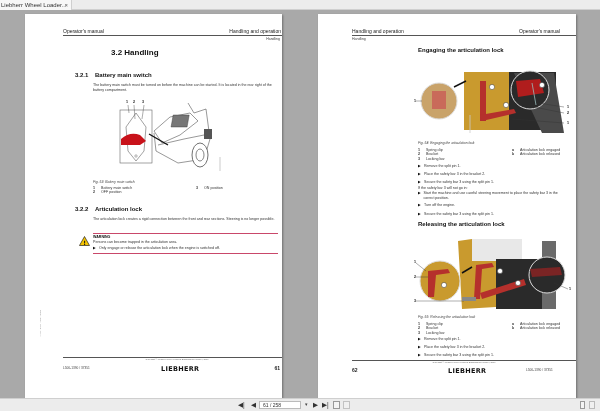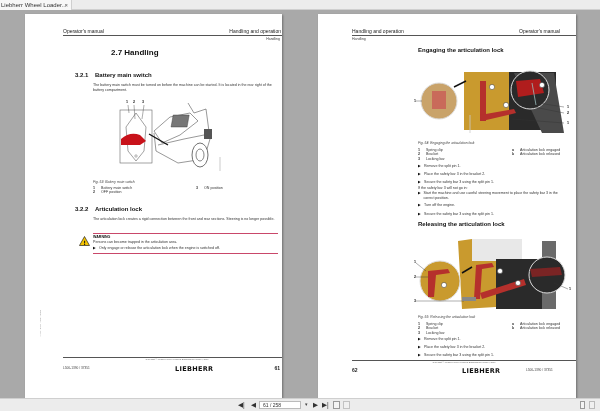--- a/index.html
+++ b/index.html
@@ -21,21 +21,21 @@
   .cap { position: absolute; font-size: 3.4px; font-style: italic; color: #444; }
   .legend { position: absolute; font-size: 3.6px; line-height: 4.3px; color: #333; }
   .legend .row { display: flex; }
   .legend .k { width: 8px; font-weight: bold; }
   .legend .v { width: 60px; }
   .step { position: absolute; font-size: 3.6px; color: #333; display: flex; }
   .step .tri { width: 6px; font-size: 3.6px; color: #111; }
   .warn-rule { position: absolute; height: 0; border-top: 0.8px solid #c9486a; }
   .foot-rule { position: absolute; top: 343px; height: 0; border-top: 0.8px solid #555; }
   .copyright { position: absolute; top: 344px; font-size: 2.2px; color: #666; text-align: center; width: 80px; line-height: 2.6px; }
-  .logo { position: absolute; top: 351px; font-weight: bold; font-size: 6.5px; letter-spacing: 0.3px; color: #111; font-family: "DejaVu Sans", sans-serif; margin-left: 14px; }
+  .logo { position: absolute; top: 351px; font-weight: bold; font-size: 6.5px; letter-spacing: 0.3px; color: #111; font-family: "DejaVu Sans", sans-serif; }
   .docnum { position: absolute; top: 352px; font-size: 3.2px; color: #444; }
   .pagenum { position: absolute; top: 351px; font-size: 5px; font-weight: bold; color: #222; }
   .sidenote { position: absolute; font-size: 2px; color: #999; writing-mode: vertical-rl; transform: rotate(180deg); }
   .statusbar { position: absolute; left: 0; top: 398px; width: 600px; height: 13px; background: #ececec; border-top: 1px solid #cfcfcf; }
   .nav-btn { position: absolute; top: 2px; font-size: 6.5px; color: #333; line-height: 8px; }
   .page-field { position: absolute; left: 259px; top: 2px; width: 42px; height: 8px; background: #fff; border: 1px solid #bbb; font-size: 5px; line-height: 6px; padding-left: 3px; color: #333; }
   .page-dd { position: absolute; left: 305px; top: 2px; font-size: 5px; color: #444; }
   .sb-icon { position: absolute; top: 2px; width: 7px; height: 8px; border: 0.8px solid #999; background: #f4f4f4; }
   svg { display: block; }
 </style>
@@ -50,21 +50,21 @@
 </div>
 
 <div class="viewer">
 
   <div class="page left">
     <div class="run-head" style="left:38px">Operator's manual</div>
     <div class="run-head" style="right:1px">Handling and operation</div>
     <div class="head-rule" style="left:38px; right:0"></div>
     <div class="sub-head" style="right:2px">Handling</div>
 
-    <div class="h1" style="left:86px; top:34px">2.7  Handling</div>
+    <div class="h1" style="left:86px; top:34px">3.2  Handling</div>
 
     <div class="h2" style="left:50px; top:58px">
       <span class="num">3.2.1</span><span>Battery main switch</span>
     </div>
     <div class="body" style="left:68px; top:69px; width:180px">The battery main switch must be turned on before the machine can be started. It is located in the rear right of the battery compartment.</div>
 
     <div style="position:absolute; left:93px; top:85px; width:110px; height:76px">
       <svg width="110" height="76" viewBox="0 0 110 76">
         <rect x="2" y="11" width="32" height="53" fill="#fff" stroke="#666" stroke-width="0.6"></rect>
         <path d="M18 14 L28 28 L26 52 L18 62 L10 52 L8 28 Z" fill="#fff" stroke="#444" stroke-width="0.5"></path>

